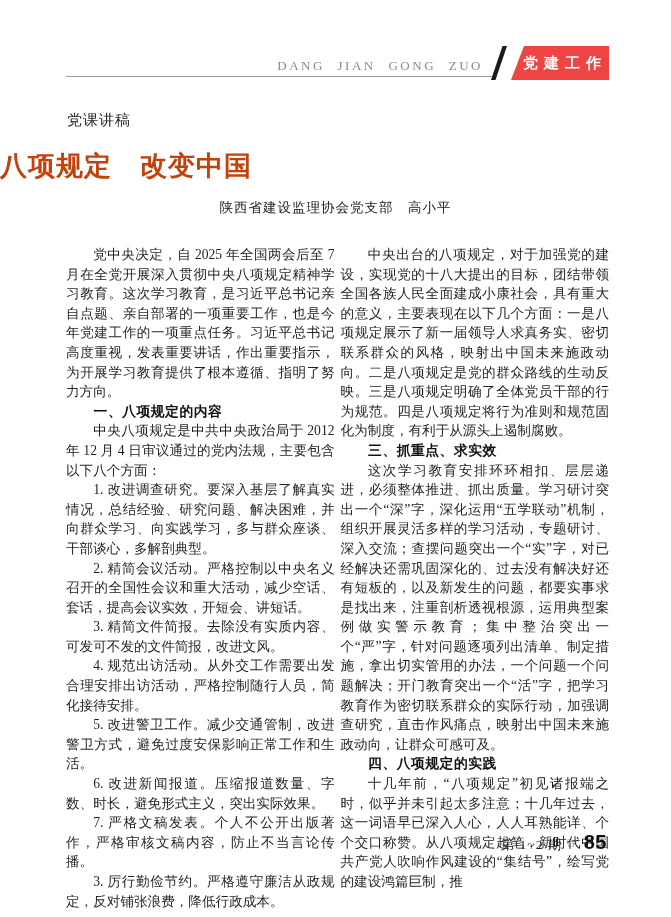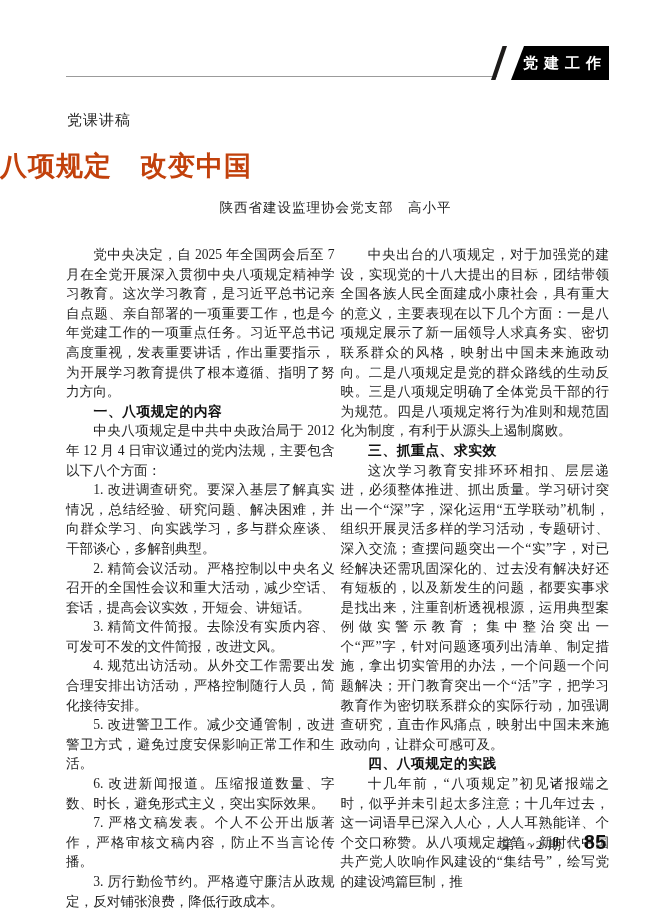--- a/index.html
+++ b/index.html
@@ -20,21 +20,21 @@
     font-size:13px;color:#8a8a8a;letter-spacing:2.5px;word-spacing:7px;
     font-family:"Liberation Serif","DejaVu Serif",serif;white-space:nowrap;
   }
   .badge-slash{
     position:absolute;right:102px;top:0;height:34px;width:16px;
     background:#1d1b1a;
     clip-path:polygon(72% 0,100% 0,28% 100%,0 100%);
   }
   .badge{
     position:absolute;right:0;top:0;height:34px;width:98px;
-    background:#000000;color:#ffffff;
+    background:#ef4444;color:#ffffff;
     clip-path:polygon(13px 0,100% 0,100% 100%,0 100%);
     display:flex;align-items:center;justify-content:center;
     font-family:"Liberation Sans","DejaVu Sans",sans-serif;
     font-weight:700;font-size:15px;letter-spacing:6px;
     padding-left:10px;box-sizing:border-box;
   }
   
   .kicker{
     position:absolute;top:111px;left:67px;
     font-family:"Liberation Sans","DejaVu Sans",sans-serif;
@@ -76,20 +76,21 @@
     font-size:20px;font-weight:600;color:#111;letter-spacing:.5px;
   }
 </style>
 </head>
 <body>
 
 <div class="page">
 
   <div class="header">
     <div class="header-rule"></div>
+    <div class="running-title">DANG JIAN GONG ZUO</div>
     <div class="badge-slash"></div>
     <div class="badge">党建工作</div>
   </div>
 
   <div class="kicker">党课讲稿</div>
 
   <div class="title">八项规定　改变中国</div>
 
   <div class="byline">陕西省建设监理协会党支部　高小平</div>
 

